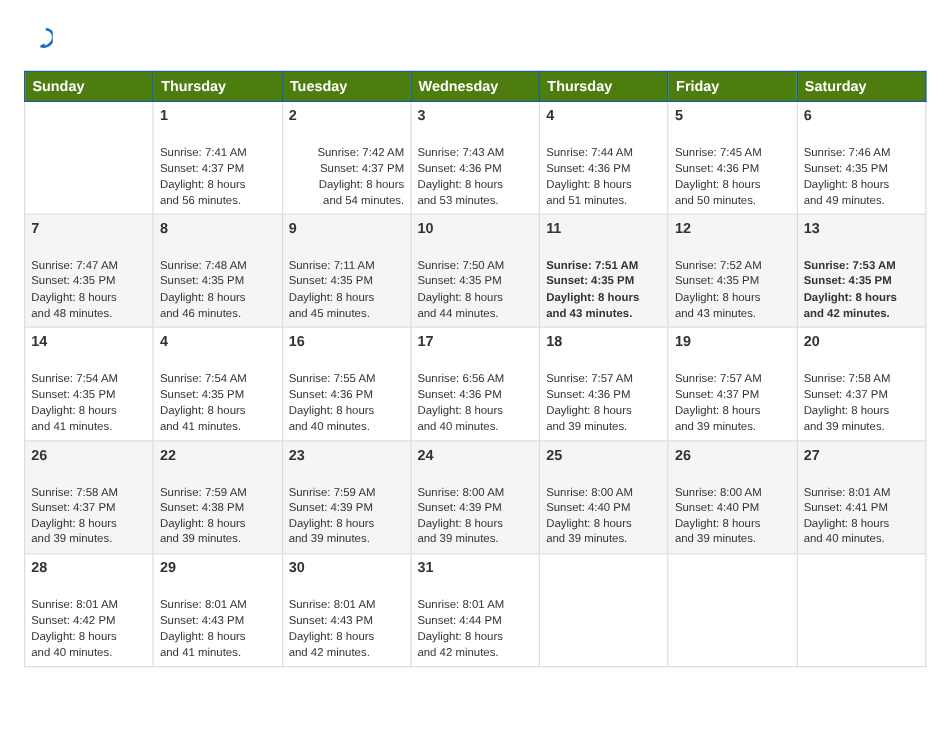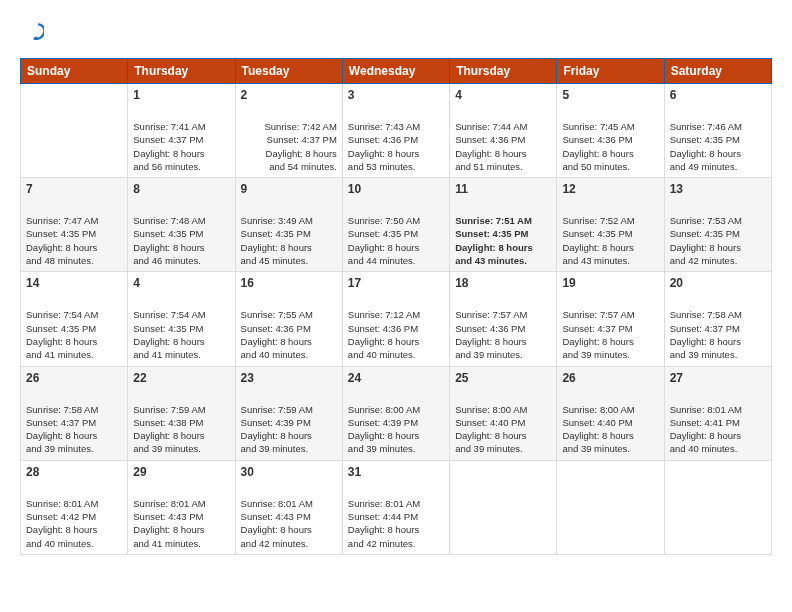--- a/index.html
+++ b/index.html
@@ -48,21 +48,21 @@
     .location {
       font-size: 14px;
       color: #555;
     }
     .calendar {
       width: 100%;
       border-collapse: collapse;
       border: 1px solid #ccc;
     }
     .calendar th {
-      background-color: #c2410c;
+      background-color: #4d7c0f;
       color: #fff;
       font-size: 12px;
       font-weight: bold;
       padding: 5px 6px;
       text-align: left;
       border: 1px solid #1560a8;
     }
     .calendar td {
       vertical-align: top;
       border: 1px solid #ddd;
@@ -183,21 +183,21 @@
           </td>
           <td>
             <span class="day-number">8</span>
             <div class="day-info" style="white-space: pre-line;">Sunrise: 7:48 AM
 Sunset: 4:35 PM
 Daylight: 8 hours
 and 46 minutes.</div>
           </td>
           <td>
             <span class="day-number">9</span>
-            <div class="day-info" style="white-space: pre-line;">Sunrise: 3:49 AM
+            <div class="day-info" style="white-space: pre-line;">Sunrise: 7:11 AM
 Sunset: 4:35 PM
 Daylight: 8 hours
 and 45 minutes.</div>
           </td>
           <td>
             <span class="day-number">10</span>
             <div class="day-info" style="white-space: pre-line;">Sunrise: 7:50 AM
 Sunset: 4:35 PM
 Daylight: 8 hours
 and 44 minutes.</div>
@@ -211,21 +211,21 @@
           </td>
           <td>
             <span class="day-number">12</span>
             <div class="day-info" style="white-space: pre-line;">Sunrise: 7:52 AM
 Sunset: 4:35 PM
 Daylight: 8 hours
 and 43 minutes.</div>
           </td>
           <td>
             <span class="day-number">13</span>
-            <div class="day-info" style="white-space: pre-line;">Sunrise: 7:53 AM
+            <div class="day-info" style="white-space: pre-line; font-weight: bold;">Sunrise: 7:53 AM
 Sunset: 4:35 PM
 Daylight: 8 hours
 and 42 minutes.</div>
           </td>
         </tr>
         <tr>
           <td>
             <span class="day-number">14</span>
             <div class="day-info" style="white-space: pre-line;">Sunrise: 7:54 AM
 Sunset: 4:35 PM
@@ -241,21 +241,21 @@
           </td>
           <td>
             <span class="day-number">16</span>
             <div class="day-info" style="white-space: pre-line;">Sunrise: 7:55 AM
 Sunset: 4:36 PM
 Daylight: 8 hours
 and 40 minutes.</div>
           </td>
           <td>
             <span class="day-number">17</span>
-            <div class="day-info" style="white-space: pre-line;">Sunrise: 7:12 AM
+            <div class="day-info" style="white-space: pre-line;">Sunrise: 6:56 AM
 Sunset: 4:36 PM
 Daylight: 8 hours
 and 40 minutes.</div>
           </td>
           <td>
             <span class="day-number">18</span>
             <div class="day-info" style="white-space: pre-line;">Sunrise: 7:57 AM
 Sunset: 4:36 PM
 Daylight: 8 hours
 and 39 minutes.</div>

